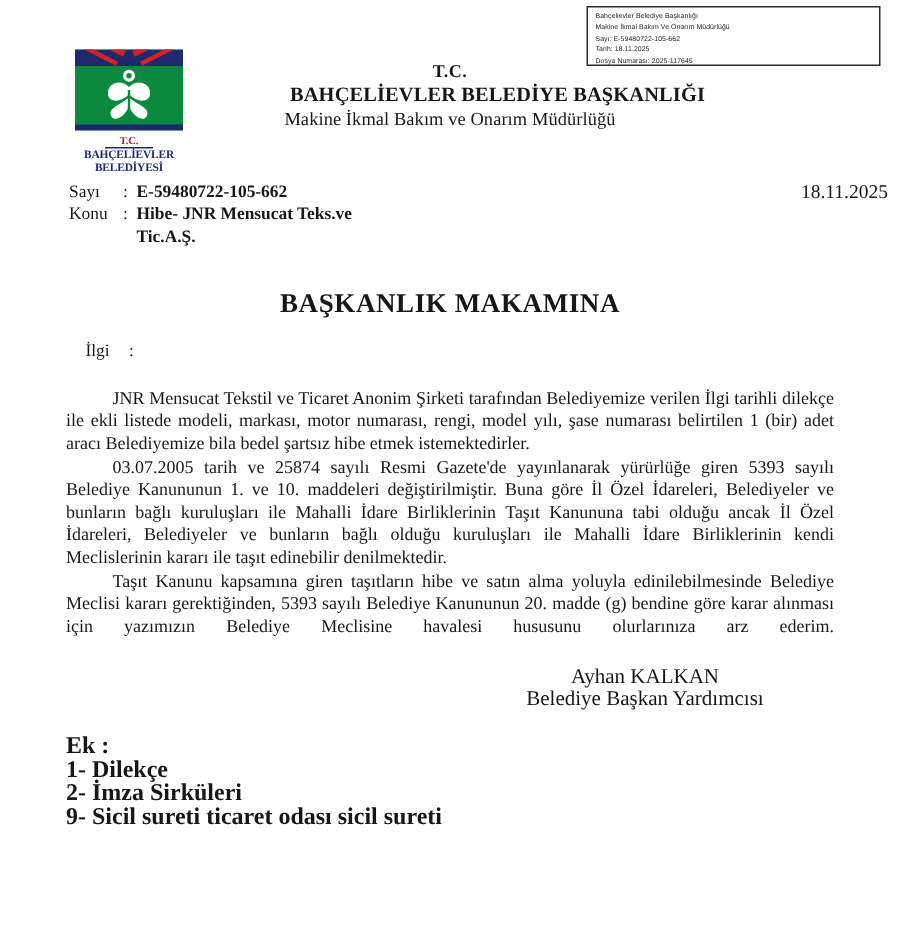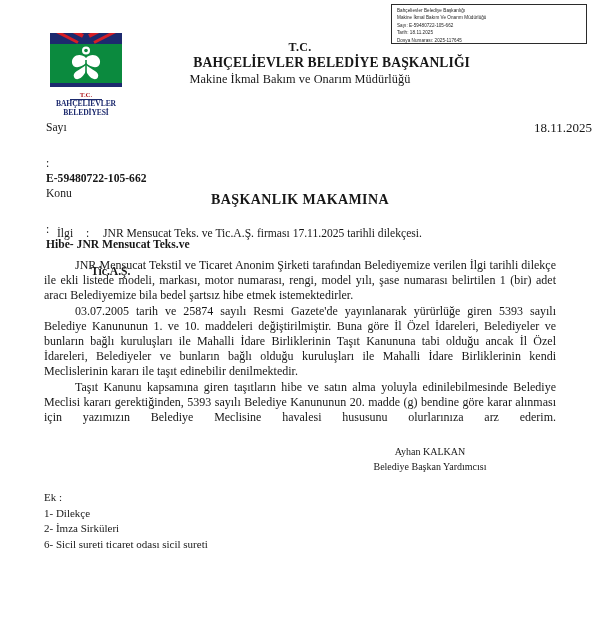--- a/index.html
+++ b/index.html
@@ -161,43 +161,43 @@
   }
 
   
   .meta {
     position: absolute;
     left: 46px;
     top: 120px;
     font-size: 11.6px;
     line-height: 15px;
   }
-  .meta-row { display: flex; flex-direction: column; }
+  .meta-row { display: flex; }
   .meta-key { width: 36px; flex: 0 0 36px; }
   .meta-colon { width: 9px; flex: 0 0 9px; }
   .meta-val { white-space: nowrap; font-weight: bold; }
-  .meta-val2 { margin-left: 45px; margin-top: 12px; }
+  .meta-val2 { margin-left: 45px; }
 
   .doc-date {
     position: absolute;
     right: 8px;
     top: 120px;
     font-size: 13px;
     line-height: 15px;
   }
 
   
   .addressee {
     position: absolute;
     left: 0;
     top: 192px;
     width: 600px;
     text-align: center;
     font-weight: bold;
-    font-size: 14px;
+    font-size: 18px;
     letter-spacing: 0.4px;
   }
 
   
   .ilgi {
     position: absolute;
     left: 57px;
     top: 226px;
     width: 490px;
     font-size: 11.6px;
@@ -229,31 +229,32 @@
     width: 100%;
   }
 
   
   .signature {
     position: absolute;
     left: 330px;
     top: 444px;
     width: 200px;
     text-align: center;
-    font-size: 10px;
+    font-size: 14px;
     line-height: 15px;
   }
 
   
   .ek {
     position: absolute;
     left: 44px;
     top: 490px;
-    font-size: 11px;
+    font-size: 16px;
     line-height: 15.6px;
+    font-weight: bold;
   }
   .ek-title { }
   .ek-item { white-space: nowrap; }
 </style>
 </head>
 <body>
 
 <div class="page">
 
   <div class="stamp-box">
@@ -311,34 +312,33 @@
     </div>
   </div>
 
   <div class="doc-date">18.11.2025</div>
 
   <div class="addressee">BAŞKANLIK MAKAMINA</div>
 
   <div class="ilgi">
     <span class="ilgi-key">İlgi</span>
     <span class="ilgi-colon">:</span>
-    <span class="ilgi-text">JNR Mensucat Teks. ve Tic.A.Ş. firması 17.11.2025 tarihli dilekçesi.</span>
   </div>
 
   <div class="body-block">
     <p>JNR Mensucat Tekstil ve Ticaret Anonim Şirketi tarafından Belediyemize verilen İlgi tarihli dilekçe ile ekli listede modeli, markası, motor numarası, rengi, model yılı, şase numarası belirtilen 1 (bir) adet aracı Belediyemize bila bedel şartsız hibe etmek istemektedirler.</p>
     <p>03.07.2005 tarih ve 25874 sayılı Resmi Gazete'de yayınlanarak yürürlüğe giren 5393 sayılı Belediye Kanununun 1. ve 10. maddeleri değiştirilmiştir. Buna göre İl Özel İdareleri, Belediyeler ve bunların bağlı kuruluşları ile Mahalli İdare Birliklerinin Taşıt Kanununa tabi olduğu ancak İl Özel İdareleri, Belediyeler ve bunların bağlı olduğu kuruluşları ile Mahalli İdare Birliklerinin kendi Meclislerinin kararı ile taşıt edinebilir denilmektedir.</p>
     <p>Taşıt Kanunu kapsamına giren taşıtların hibe ve satın alma yoluyla edinilebilmesinde Belediye Meclisi kararı gerektiğinden, 5393 sayılı Belediye Kanununun 20. madde (g) bendine göre karar alınması için yazımızın Belediye Meclisine havalesi hususunu olurlarınıza arz ederim.</p>
   </div>
 
   <div class="signature">
     <div>Ayhan KALKAN</div>
     <div>Belediye Başkan Yardımcısı</div>
   </div>
 
   <div class="ek">
     <div class="ek-title">Ek :</div>
     <div class="ek-item">1- Dilekçe</div>
     <div class="ek-item">2- İmza Sirküleri</div>
-    <div class="ek-item">6- Sicil sureti ticaret odası sicil sureti</div>
+    <div class="ek-item">9- Sicil sureti ticaret odası sicil sureti</div>
   </div>
 
 </div>
 
 </body></html>

